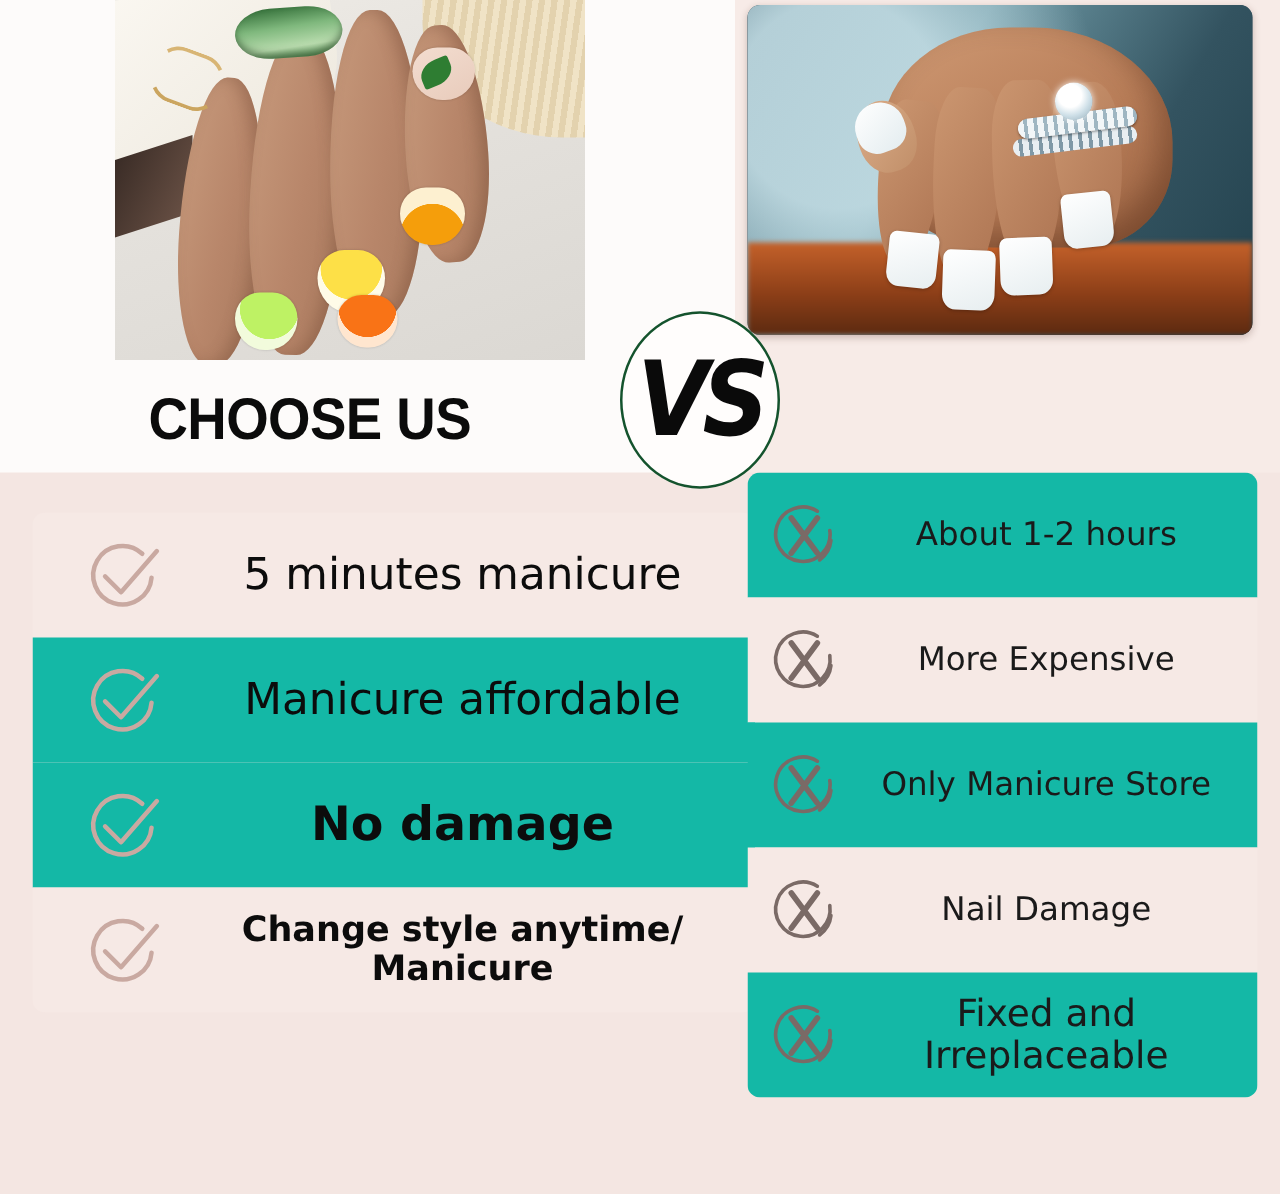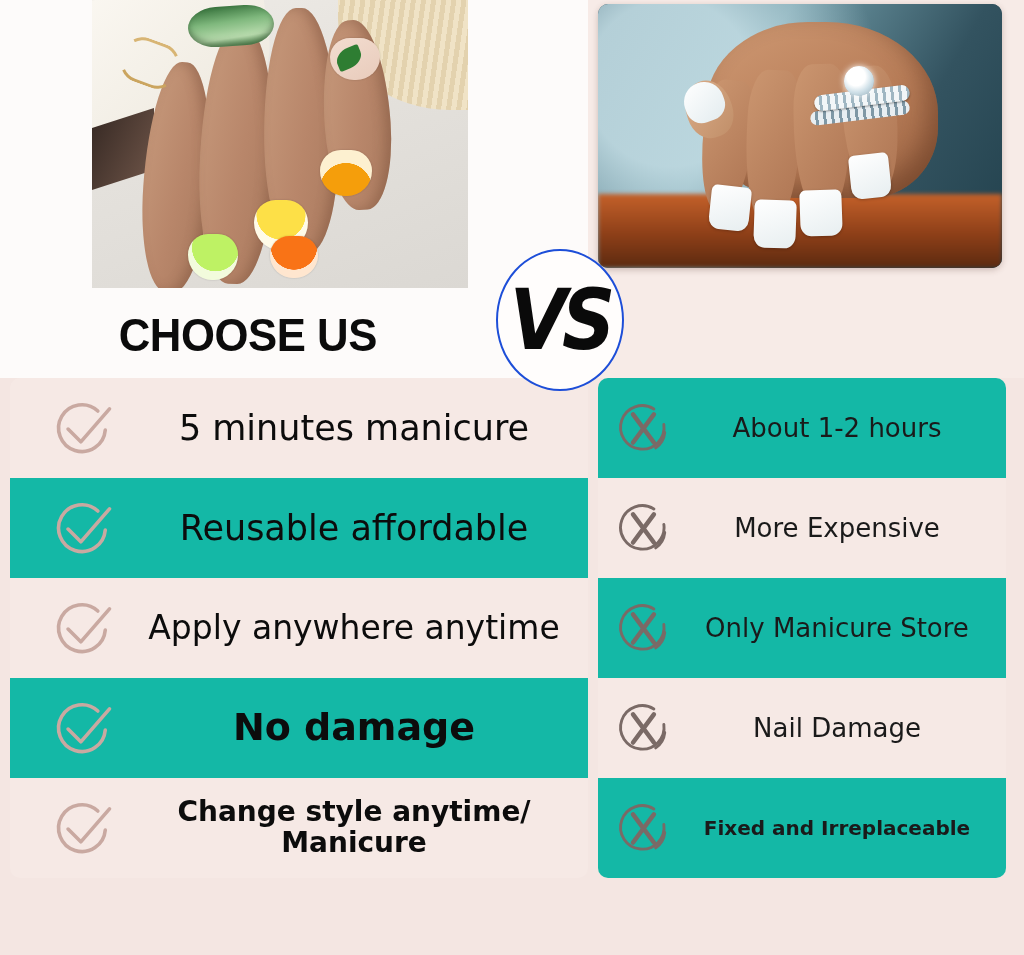--- a/index.html
+++ b/index.html
@@ -226,21 +226,21 @@
     font-family:"DejaVu Sans", sans-serif;
   }
 
   
   .vs-badge {
     position:absolute;
     left:496px; top:249px;
     width:128px; height:142px;
     border-radius:50%;
     background:#fffdfc;
-    border:2px solid #1d4ed8;
+    border:2px solid #14532d;
     display:flex; align-items:center; justify-content:center;
     z-index:20;
   }
   .vs-badge .vs-text {
     font-size:74px;
     font-weight:bold;
     font-style:italic;
     color:#0a0a0a;
     letter-spacing:-5px;
     font-family:"DejaVu Sans", sans-serif;
@@ -254,21 +254,21 @@
     left:0; top:378px;
     width:1024px; height:560px;
   }
 
   .col {
     position:absolute;
     top:0;
     border-radius:10px;
     overflow:hidden;
   }
-  .col-left  { left:10px;  width:578px; }
+  .col-left  { left:26px;  width:578px;margin-top:32px; }
   .col-right { left:598px; width:408px; }
 
   .row {
     display:flex;
     align-items:center;
     height:100px;
   }
   .row.alt-a { background:#f6e9e5; }
   .row.alt-b { background:#14b8a6; }
 
@@ -314,21 +314,21 @@
   .lsz-0 { font-size:35px; }
   .lsz-1 { font-size:35px; }
   .lsz-2 { font-size:33px; }
   .lsz-3 { font-size:38px; font-weight:bold; }
   .lsz-4 { font-size:28px; font-weight:bold; }
 
   .rsz-0 { font-size:26px; }
   .rsz-1 { font-size:26px; }
   .rsz-2 { font-size:26px; }
   .rsz-3 { font-size:26px; }
-  .rsz-4 { font-size:20px;font-weight:bold; }
+  .rsz-4 { font-size:30px; }
 
   
   .bottom-fill {
     position:absolute;
     left:0; top:938px; width:1024px; height:17px;
     background:#f4e6e2;
   }
 </style>
 </head>
 <body>
@@ -402,32 +402,23 @@
         <span class="row-label-left lsz-0">5 minutes manicure</span>
       </div>
 
       <div class="row alt-b">
         <span class="icon-check">
           <svg viewBox="0 0 64 64" fill="none" stroke="#c9a9a1" stroke-width="3.4" stroke-linecap="round" stroke-linejoin="round">
             <path d="M45 16 A22 22 0 1 0 52 34"></path>
             <path d="M17 33 L29 45 L56 14"></path>
           </svg>
         </span>
-        <span class="row-label-left lsz-1">Reusable affordable</span>
-      </div>
-
-      <div class="row alt-a">
-        <span class="icon-check">
-          <svg viewBox="0 0 64 64" fill="none" stroke="#c9a9a1" stroke-width="3.4" stroke-linecap="round" stroke-linejoin="round">
-            <path d="M45 16 A22 22 0 1 0 52 34"></path>
-            <path d="M17 33 L29 45 L56 14"></path>
-          </svg>
-        </span>
-        <span class="row-label-left lsz-2">Apply anywhere anytime</span>
-      </div>
+        <span class="row-label-left lsz-1">Manicure affordable</span>
+      </div>
+
 
       <div class="row alt-b">
         <span class="icon-check">
           <svg viewBox="0 0 64 64" fill="none" stroke="#c9a9a1" stroke-width="3.4" stroke-linecap="round" stroke-linejoin="round">
             <path d="M45 16 A22 22 0 1 0 52 34"></path>
             <path d="M17 33 L29 45 L56 14"></path>
           </svg>
         </span>
         <span class="row-label-left lsz-3">No damage</span>
       </div>

